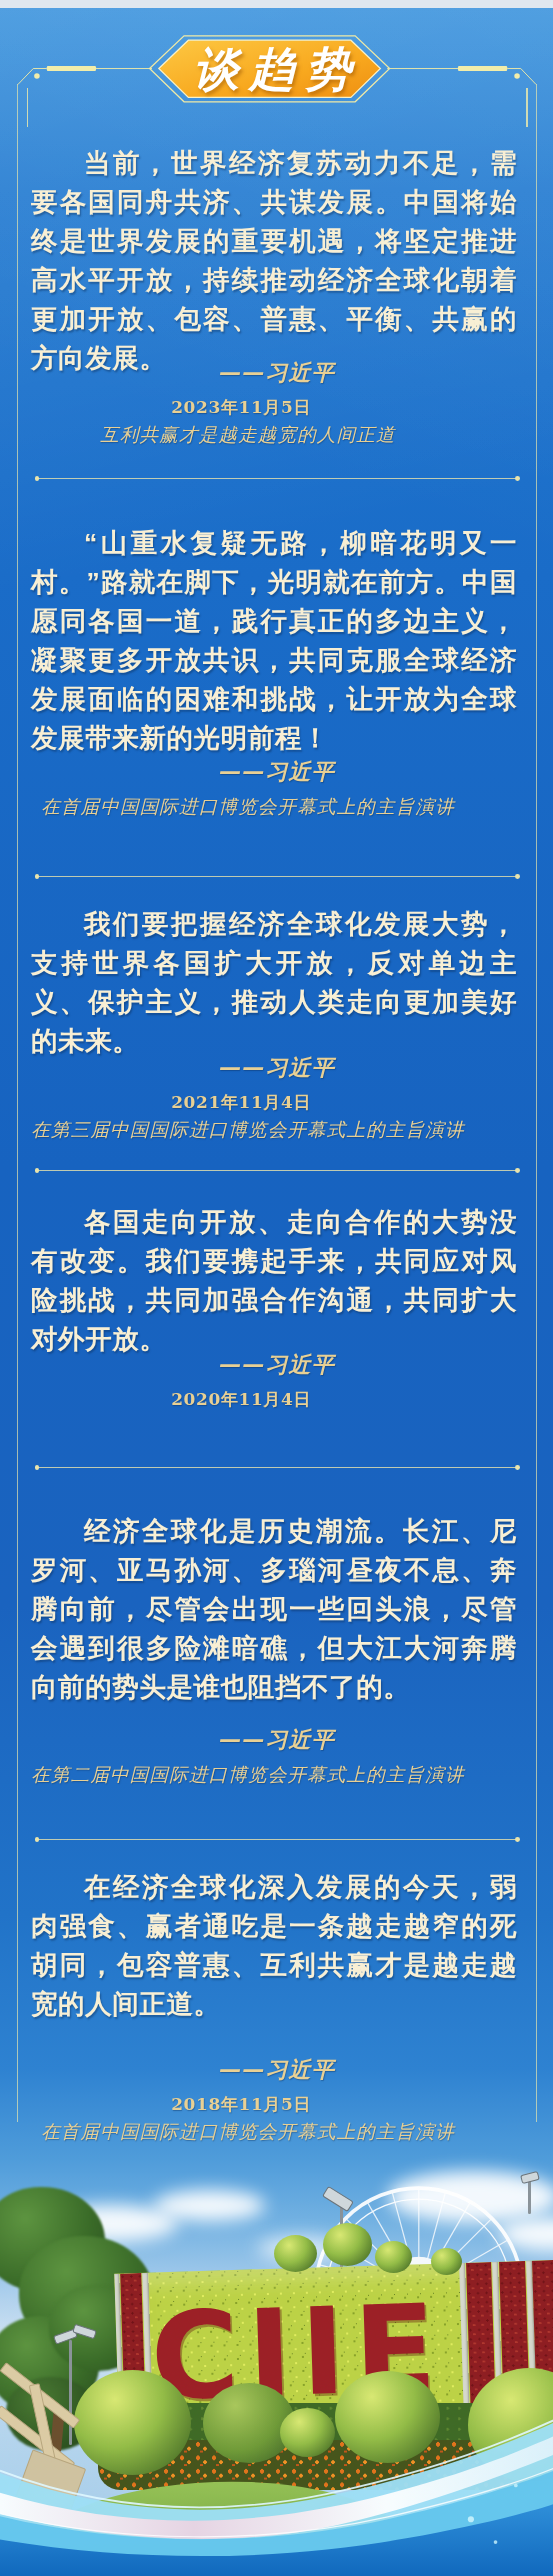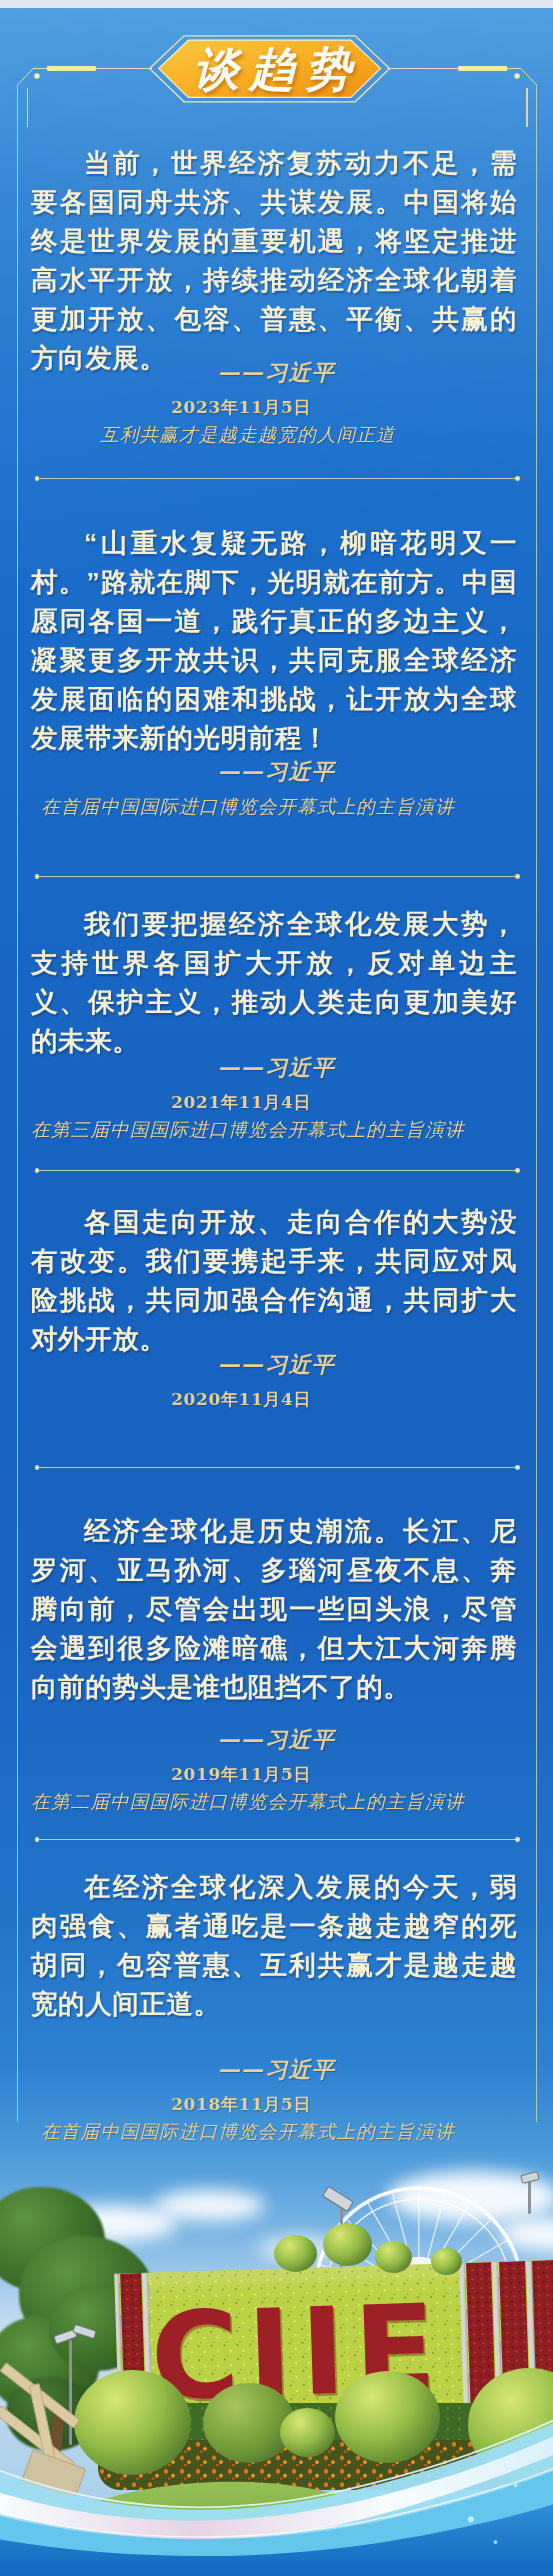--- a/index.html
+++ b/index.html
@@ -158,21 +158,20 @@
   <p class="q-text" style="top:1195px">各国走向开放、走向合作的大势没有改变。我们要携起手来，共同应对风险挑战，共同加强合作沟通，共同扩大对外开放。</p>
   <div class="q-attr" style="top:1343px">
     <div class="author">——习近平</div>
     <div class="date">2020年11月4日</div>
   </div>
   <div class="divider" style="top:1459px"></div>
 
   <p class="q-text" style="top:1504px">经济全球化是历史潮流。长江、尼罗河、亚马孙河、多瑙河昼夜不息、奔腾向前，尽管会出现一些回头浪，尽管会遇到很多险滩暗礁，但大江大河奔腾向前的势头是谁也阻挡不了的。</p>
   <div class="q-attr" style="top:1718px">
     <div class="author">——习近平</div>
-    <div class="date">2019年11月5日</div>
     <div class="source">在第二届中国国际进口博览会开幕式上的主旨演讲</div>
   </div>
   <div class="divider" style="top:1831px"></div>
 
   <p class="q-text" style="top:1860px">在经济全球化深入发展的今天，弱肉强食、赢者通吃是一条越走越窄的死胡同，包容普惠、互利共赢才是越走越宽的人间正道。</p>
   <div class="q-attr" style="top:2048px">
     <div class="author">——习近平</div>
     <div class="date">2018年11月5日</div>
     <div class="source">在首届中国国际进口博览会开幕式上的主旨演讲</div>
   </div>

